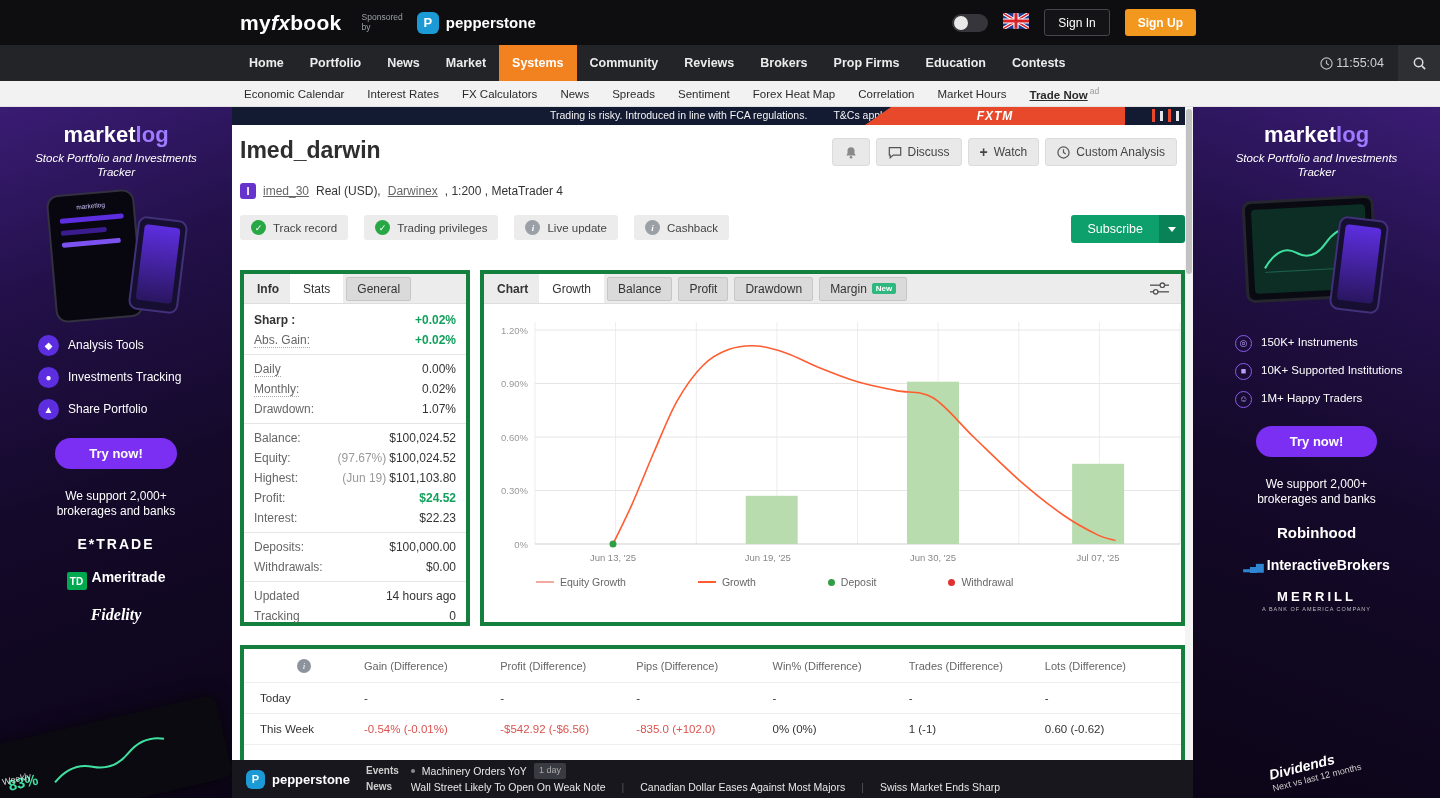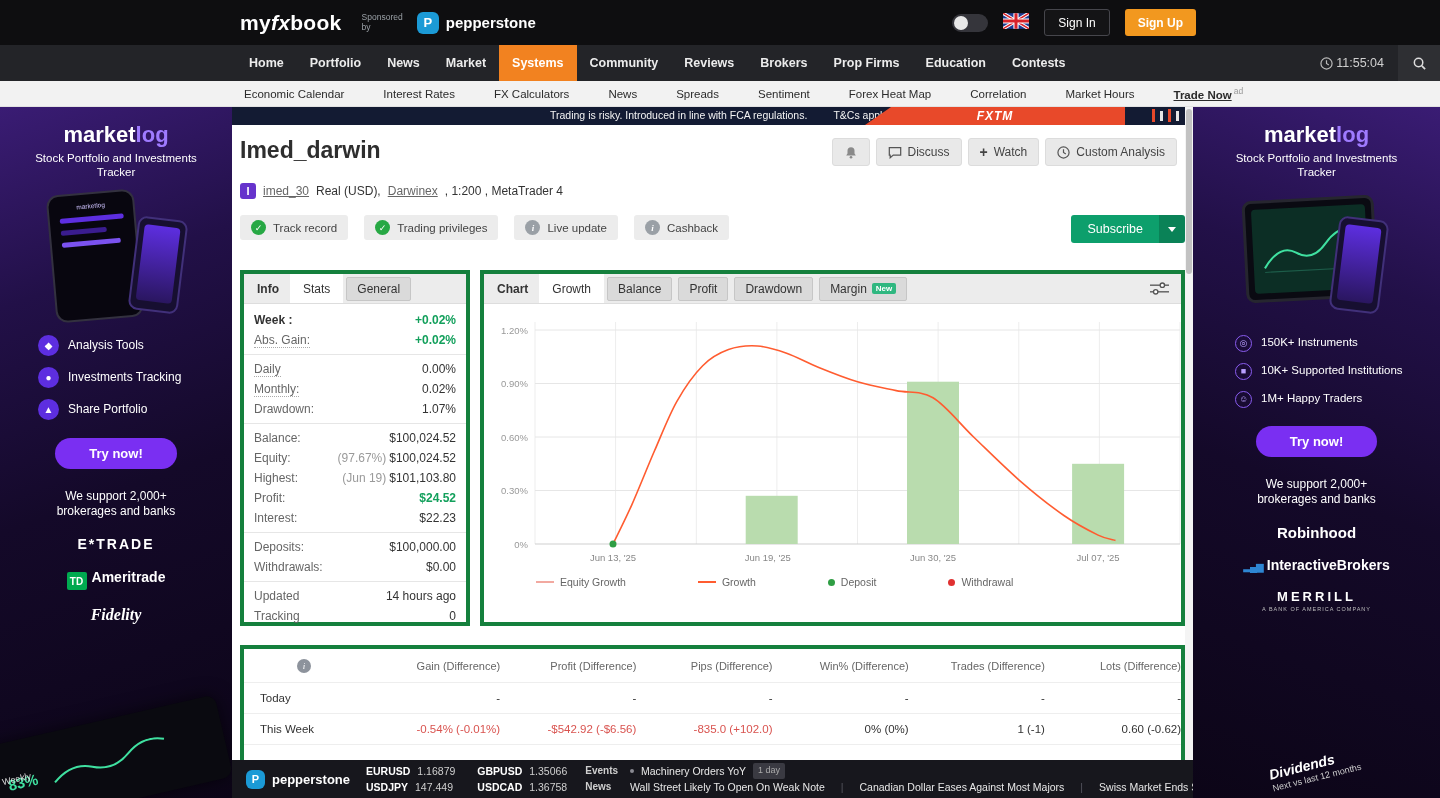--- a/index.html
+++ b/index.html
@@ -23,31 +23,31 @@
 
 
 .mainnav{position:absolute;top:45px;left:0;right:0;height:36px;background:#232428;display:flex;align-items:stretch;padding-left:236px;}
 .nav-item{display:flex;align-items:center;padding:0 13px;color:#ececec;font-size:12.5px;font-weight:bold;}
 .nav-item.active{background:#f28220;color:#fff;}
 .nav-right{position:absolute;right:0;top:0;height:36px;display:flex;align-items:center;}
 .nav-clock{display:flex;align-items:center;gap:3px;color:#cfcfcf;font-size:12.5px;padding:0 14px;}
 .nav-search{width:42px;height:36px;background:#2e2f33;display:flex;align-items:center;justify-content:center;cursor:pointer;}
 
 
-.subnav{position:absolute;top:81px;left:0;right:0;height:26px;background:#f2f2f2;border-bottom:1px solid #e2e2e2;display:flex;align-items:center;padding-left:244px;gap:39px;font-size:11.5px;color:#2b2b2b;}
+.subnav{position:absolute;top:81px;left:0;right:0;height:26px;background:#f2f2f2;border-bottom:1px solid #e2e2e2;display:flex;align-items:center;padding-left:244px;gap:23px;font-size:11.5px;color:#2b2b2b;}
 .trade-now{text-decoration:underline;font-weight:bold;}
 .ad-sup{color:#999;font-size:8.5px;margin-left:2px;vertical-align:super;}
 
 
 .sb{position:absolute;top:107px;bottom:0;overflow:hidden;color:#fff;text-align:center;}
 .sb-left{left:0;width:232px;background:linear-gradient(160deg,#3a1c74 0%,#221048 26%,#140929 55%,#0c0517 100%);}
 .sb-right{right:0;width:247px;background:linear-gradient(200deg,#3a1c74 0%,#221048 26%,#140929 55%,#0c0517 100%);}
 .sb-brand{margin-top:15px;font-size:22px;font-weight:bold;}
 .sb-brand .log{color:#9f7bff;}
-.sb-tagline{margin:3px auto 0;width:165px;font-size:11.5px;line-height:1.25;}
+.sb-tagline{margin:3px auto 0;width:165px;font-size:11.5px;line-height:1.25;font-style:italic;}
 .mockwrap{position:relative;width:190px;height:132px;margin:12px auto 0;}
 .phone1{position:absolute;left:30px;top:0;width:88px;height:128px;background:#08060f;border:2px solid #33313f;border-radius:12px;transform:rotate(-5deg);padding-top:8px;}
 .p-brand{font-size:6.5px;color:#cfc3ff;}
 .p-bar{height:5px;border-radius:2px;background:#5d2ee0;margin:7px 10px 0;}
 .p-bar.b2{background:#3a1c8f;width:55%;margin-left:10px;}
 .p-bar.b3{background:#7b52f0;width:70%;margin-left:10px;}
 .phone2{position:absolute;right:28px;top:26px;width:50px;height:94px;background:#170f31;border:2px solid #41307a;border-radius:9px;transform:rotate(7deg);}
 .phone2 .screen{margin:6px 5px;height:76px;border-radius:4px;background:linear-gradient(180deg,#5d2ee0,#2a1660);}
 .tablet{position:absolute;left:22px;top:6px;width:132px;height:102px;background:#0a0a12;border:3px solid #26262f;border-radius:9px;transform:rotate(-3deg);padding:6px;}
 .tab-screen{width:100%;height:100%;background:#0c2e25;border-radius:4px;display:flex;align-items:center;justify-content:center;}
@@ -133,21 +133,21 @@
 .lg-line{width:18px;height:2px;}
 .lg-line.eq{background:#f2a9a0;}
 .lg-line.gr{background:#ff5c30;}
 .lg-dot{width:7px;height:7px;border-radius:50%;}
 .lg-dot.dep{background:#2f9e44;}
 .lg-dot.wd{background:#e03131;}
 
 .periods-panel{top:538px;left:8px;width:945px;height:158px;overflow:hidden;}
 .phead{display:flex;align-items:center;height:34px;border-bottom:1px solid #eee;}
 .prow{display:flex;align-items:center;height:31px;border-bottom:1px solid #eee;font-size:11.5px;color:#333;}
-.pcell{flex:1;text-align:right;font-size:11.5px;color:#333;}
+.pcell{flex:1;text-align:left;font-size:11.5px;color:#333;}
 .pcell.head{color:#666;font-size:11px;}
 .pcell.red{color:#d9534f;}
 .plabel{flex:0 0 120px;padding-left:16px;text-align:left;display:flex;align-items:center;}
 .phead .plabel{justify-content:center;padding-left:0;}
 .info-dot{width:14px;height:14px;border-radius:50%;background:#8d939c;color:#fff;font-size:9px;font-style:italic;font-family:"Liberation Serif",serif;display:flex;align-items:center;justify-content:center;}
 
 .scroll{position:absolute;right:0;top:0;width:8px;height:691px;background:#f4f4f4;}
 .thumb{position:absolute;top:2px;left:1px;width:6px;height:165px;border-radius:3px;background:#c2c2c2;cursor:pointer;}
 
 
@@ -408,21 +408,21 @@
     </div>
 
     <section class="panel info-panel">
       <div class="panel-tabs">
         <span class="ptab-label">Info</span>
         <span class="ptab-active">Stats</span>
         <span class="ptab-box">General</span>
       </div>
       <div class="info-body">
         <div class="irow">
-            <span class="lab bold">Week :</span>
+            <span class="lab bold">Sharp :</span>
             <span class="val green">+0.02%</span>
           </div>
         <div class="irow">
             <span class="lab dotted">Abs. Gain:</span>
             <span class="val green">+0.02%</span>
           </div>
         <div class="sep"></div>
         <div class="irow">
             <span class="lab dotted">Daily</span>
             <span class="val">0.00%</span>
@@ -585,30 +585,20 @@
 
     <div class="scroll">
         <div class="thumb"></div>
       </div>
 
     <div class="ticker">
       <a class="t-brand">
         <span class="pep-icon">P</span>
         <span class="pep-name">pepperstone</span>
       </a>
-      <div class="t-quotes">
-        <div class="t-q">
-          <div><b>EURUSD</b><span>1.16879</span></div>
-          <div><b>USDJPY</b><span>147.449</span></div>
-        </div>
-        <div class="t-q">
-          <div><b>GBPUSD</b><span>1.35066</span></div>
-          <div><b>USDCAD</b><span>1.36758</span></div>
-        </div>
-      </div>
       <div class="t-sec">
         <div>Events</div>
         <div>News</div>
       </div>
       <div class="t-news">
         <div class="t-evrow">
           <span class="bullet"></span>
           <span class="t-hl">Machinery Orders YoY</span>
           <span class="t-badge">1 day</span>
         </div>

